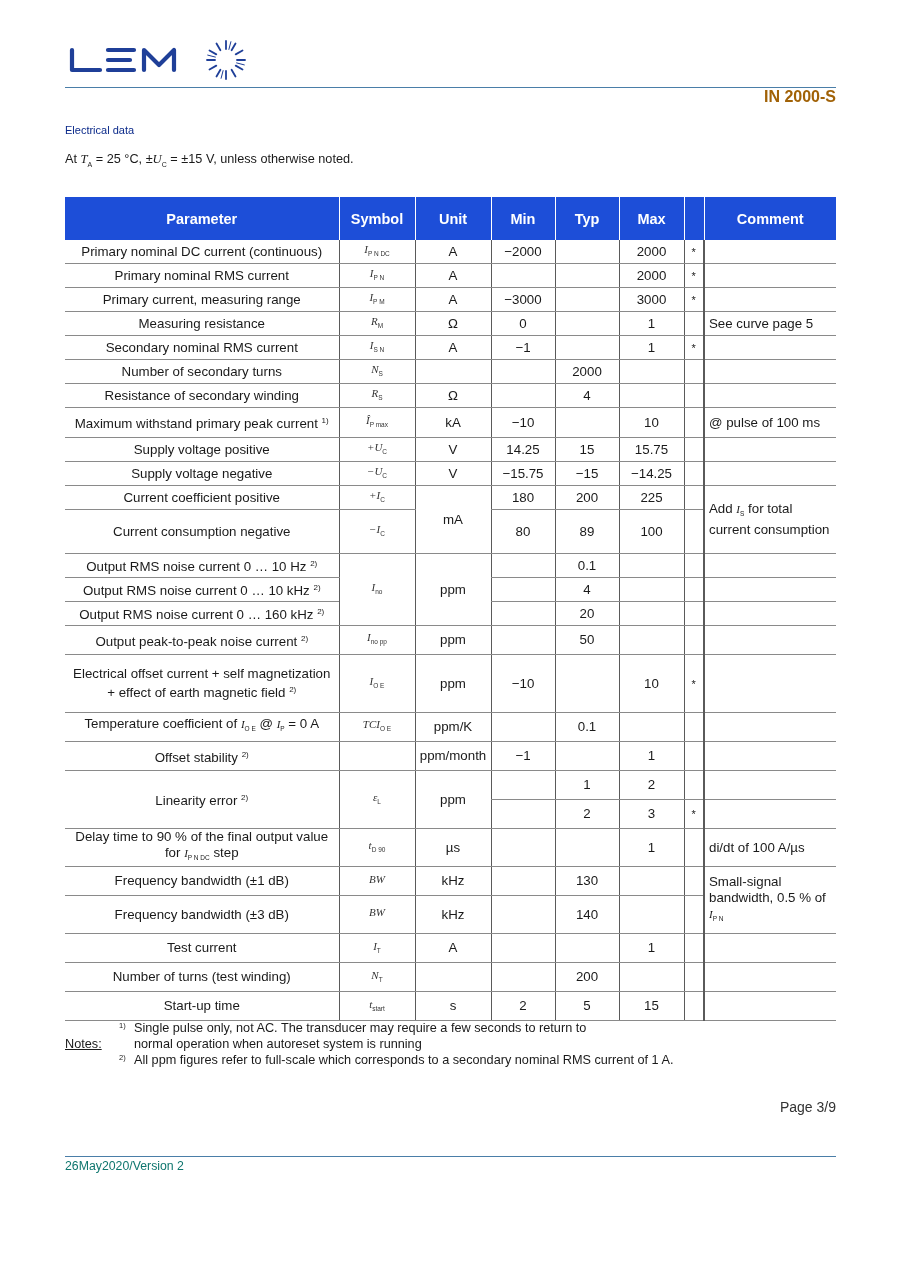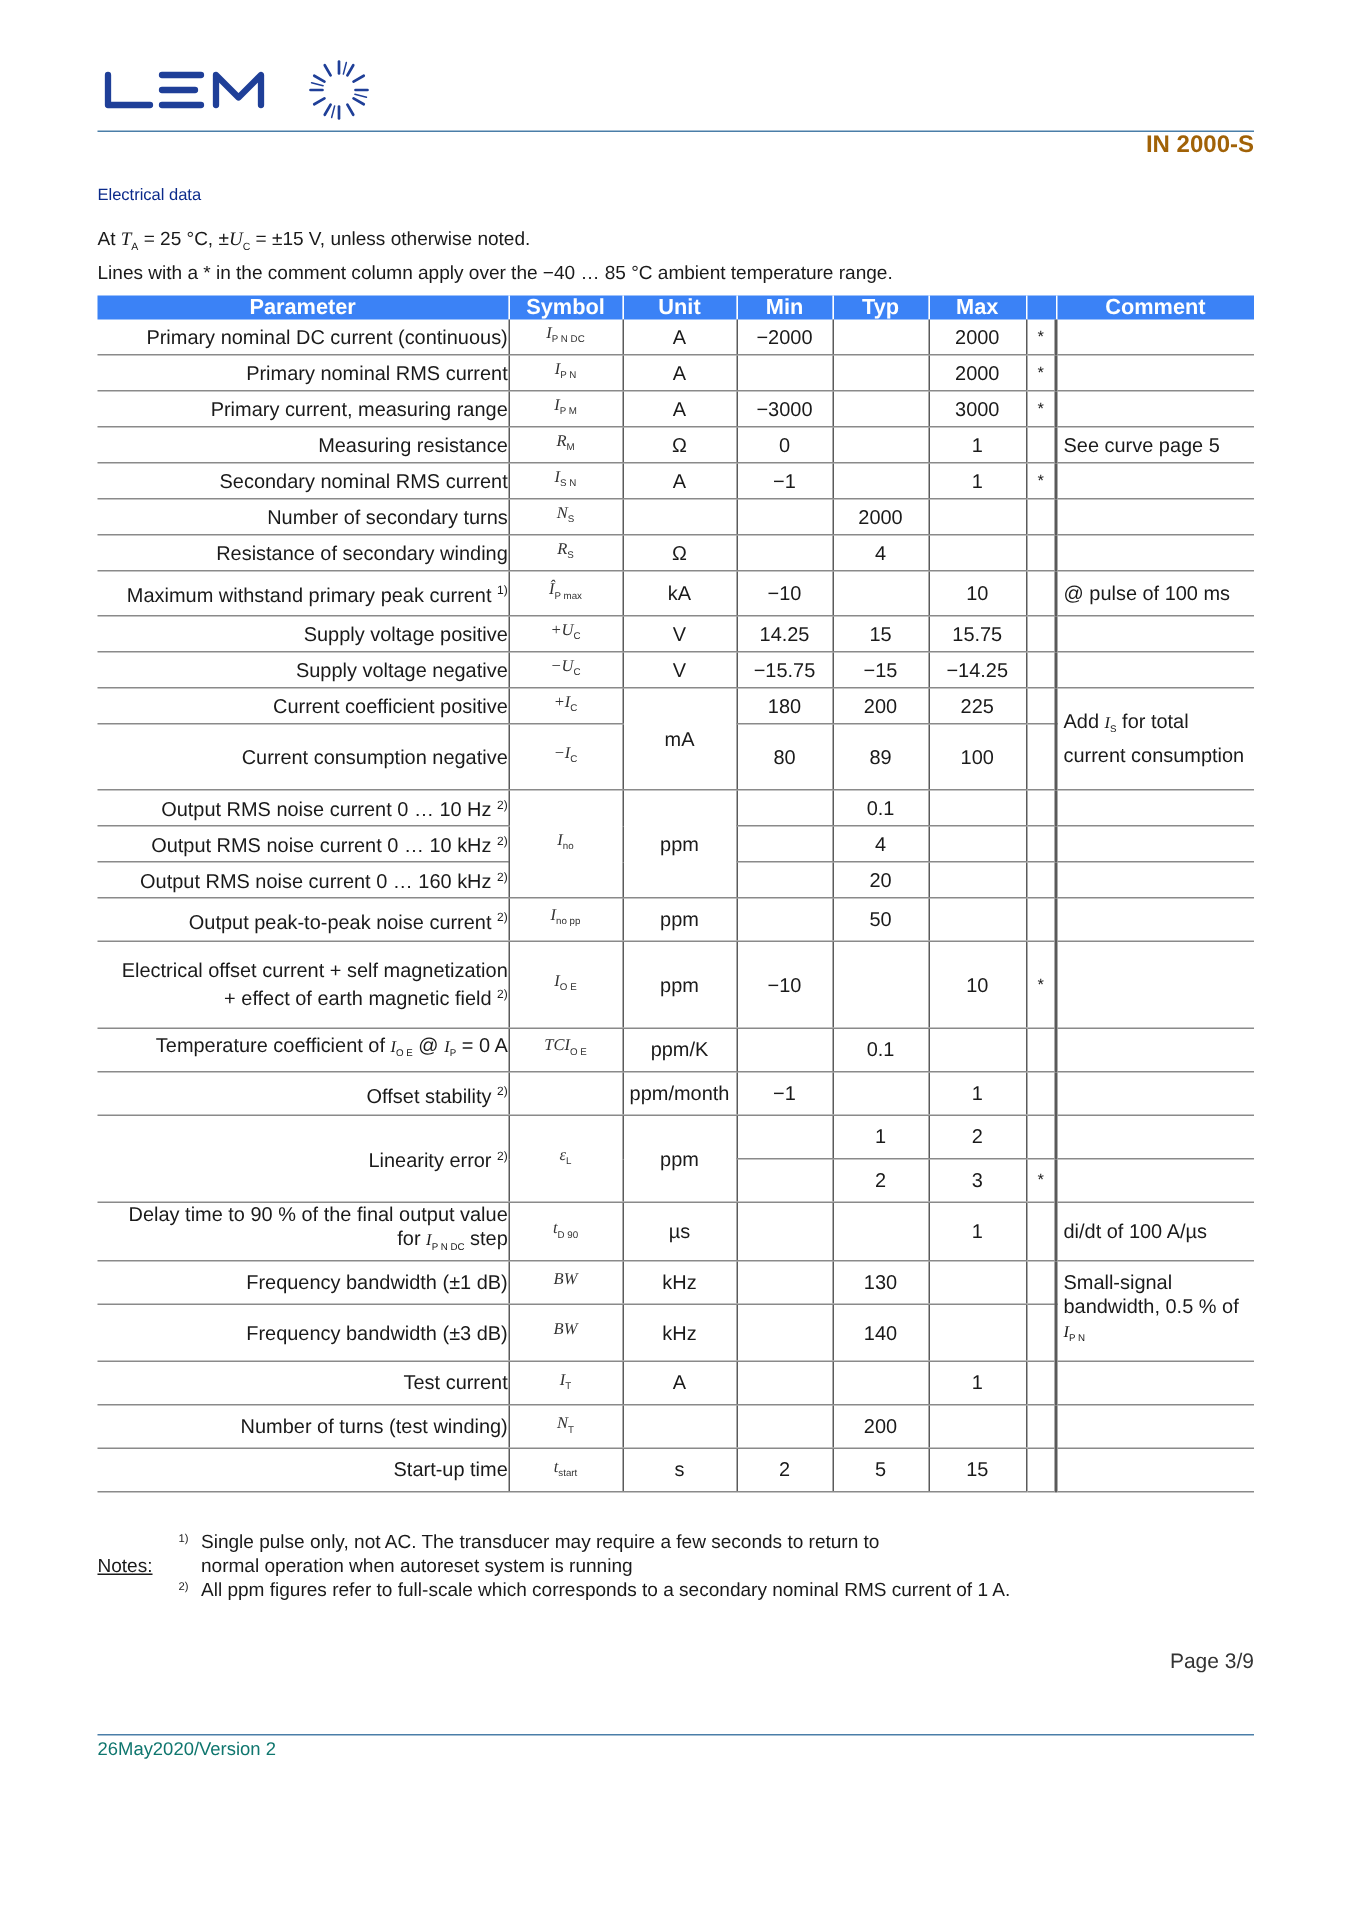--- a/index.html
+++ b/index.html
@@ -6,24 +6,24 @@
   body { width: 900px; height: 1273px; position: relative; font-family: "Liberation Sans", sans-serif; color: #1a1a1a; overflow: hidden; }
   .logo { position: absolute; left: 68px; top: 38px; width: 190px; height: 46px; }
   .header-rule { position: absolute; left: 65px; top: 87px; width: 771px; height: 1px; background: #4a7ea8; }
   .product-code { position: absolute; right: 64px; top: 88px; font-size: 16px; font-weight: bold; color: #a16207; }
   .section-title { position: absolute; left: 65px; top: 124px; font-size: 11px; font-weight: normal; color: #0b2a8a; }
   .intro { position: absolute; left: 65px; top: 151px; font-size: 12.7px; line-height: 16px; color: #1a1a1a; }
   .intro .sym { font-family: "Liberation Serif", serif; font-style: italic; }
   .intro sub { font-size: 7px; font-style: normal; font-family: "Liberation Sans", sans-serif; }
 
   table.spec { position: absolute; left: 65px; top: 197px; width: 771px; border-collapse: collapse; font-size: 13.3px; }
-  table.spec th { background: #3b82f6; color: #ffffff; font-weight: bold; font-size: 14.5px; height: 16px; padding: 0; text-align: center; border-left: 1px solid #ffffff; }
+  table.spec th { background: #1d4ed8; color: #ffffff; font-weight: bold; font-size: 14.5px; height: 43px; padding: 0; text-align: center; border-left: 1px solid #ffffff; }
   table.spec th:first-child { border-left: none; }
   table.spec td { border-bottom: 1px solid #8a8a8a; border-left: 1px solid #5a5a5a; padding: 0 0 0 0; text-align: center; vertical-align: middle; line-height: 16px; }
-  table.spec td.param { text-align: right; border-left: none; padding-left: 0; }
+  table.spec td.param { text-align: center; border-left: none; padding-left: 0; }
   table.spec td.comment { text-align: left; padding-left: 4px; border-left: 2px solid #5a5a5a; margin-top: 48px; }
   table.spec td.star { font-size: 11px; }
   table.spec td.sym { font-family: "Liberation Serif", serif; font-style: italic; font-size: 11px; color: #333; }
   table.spec td.sym sub, .inline-sym sub { font-family: "Liberation Sans", sans-serif; font-style: normal; font-size: 6.5px; }
   .inline-sym { font-family: "Liberation Serif", serif; font-style: italic; font-size: 11px; }
   sup.fn { font-size: 8px; vertical-align: 5px; }
   tr.h24 td { height: 23px; }
   tr.h30 td { height: 29px; }
   tr.h43 td { height: 43px; }
   tr.h57 td { height: 57px; }
@@ -69,21 +69,20 @@
       <line x1="-10.6" y1="-2.9" x2="-18.3" y2="-4.9" stroke-width="1"></line>
     </g>
   </svg>
 </div>
 <div class="header-rule"></div>
 <div class="product-code">IN 2000-S</div>
 
 <div class="section-title">Electrical data</div>
 <div class="intro">
   <div><span>At </span><span class="sym"><span>T</span><sub>A</sub></span><span> = 25 °C, ±</span><span class="sym"><span>U</span><sub>C</sub></span><span>  = ±15 V, unless otherwise noted.</span></div>
-  <div>Lines with a * in the comment column apply over the −40 … 85 °C ambient temperature range.</div>
 </div>
 
 <table class="spec">
   <colgroup>
     <col style="width:274px">
       <col style="width:76px">
       <col style="width:76px">
       <col style="width:64px">
       <col style="width:64px">
       <col style="width:65px">

